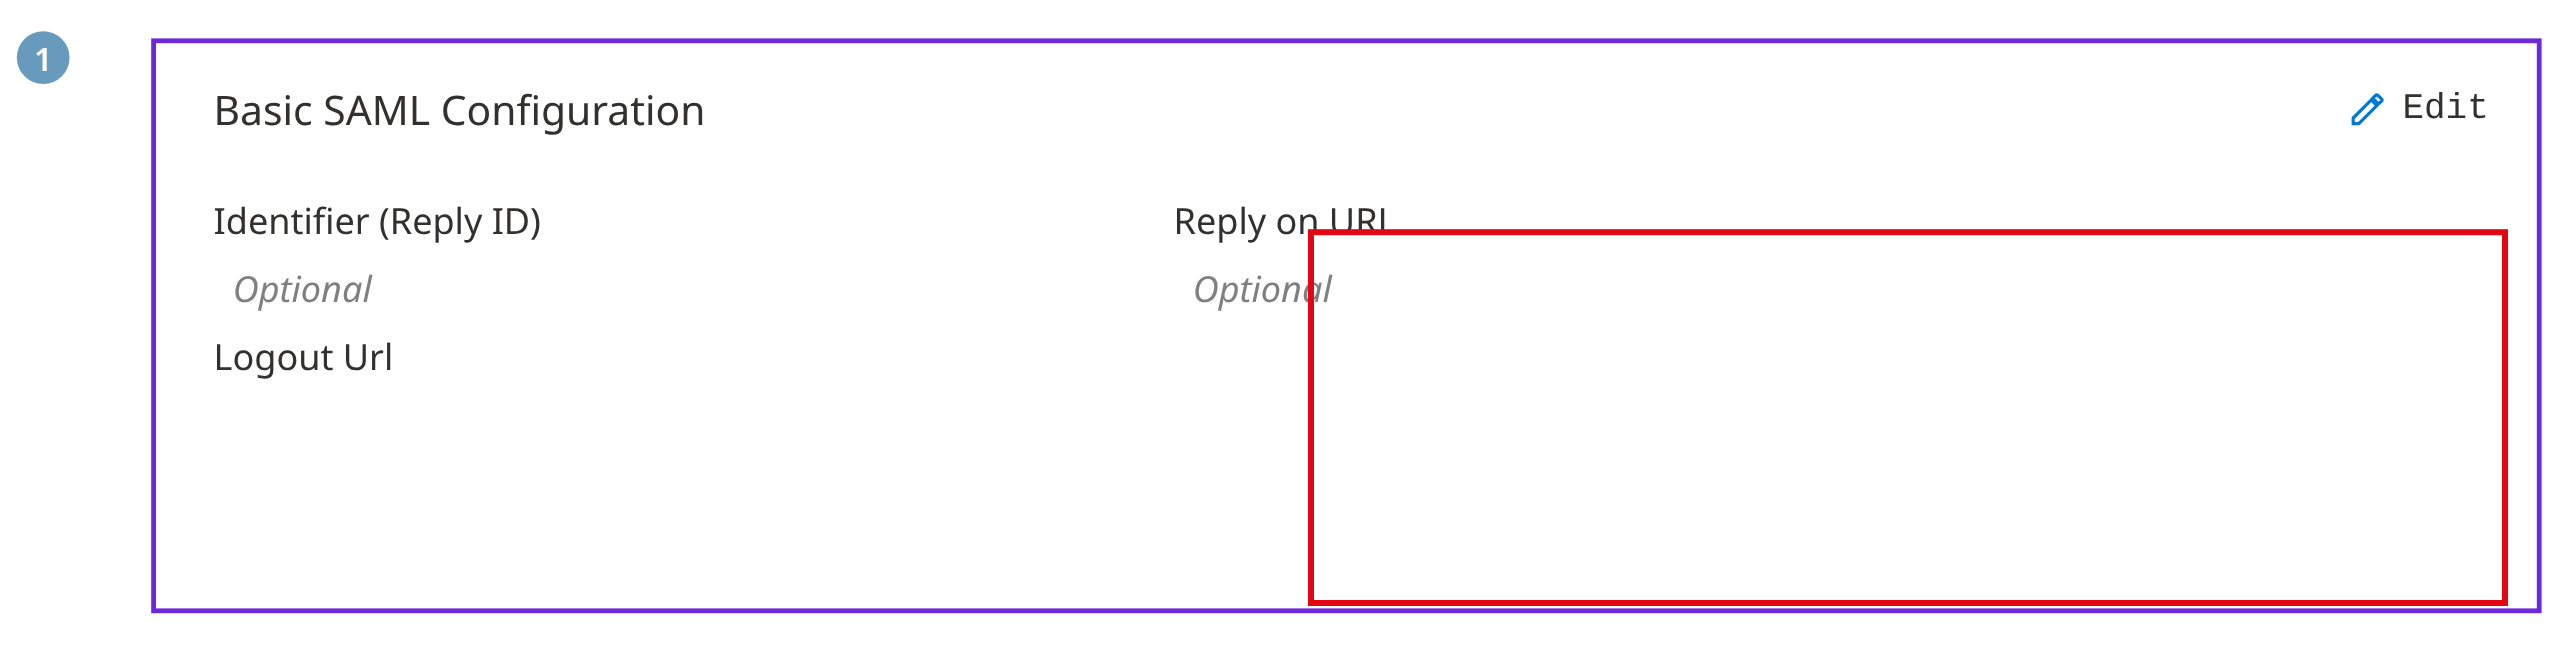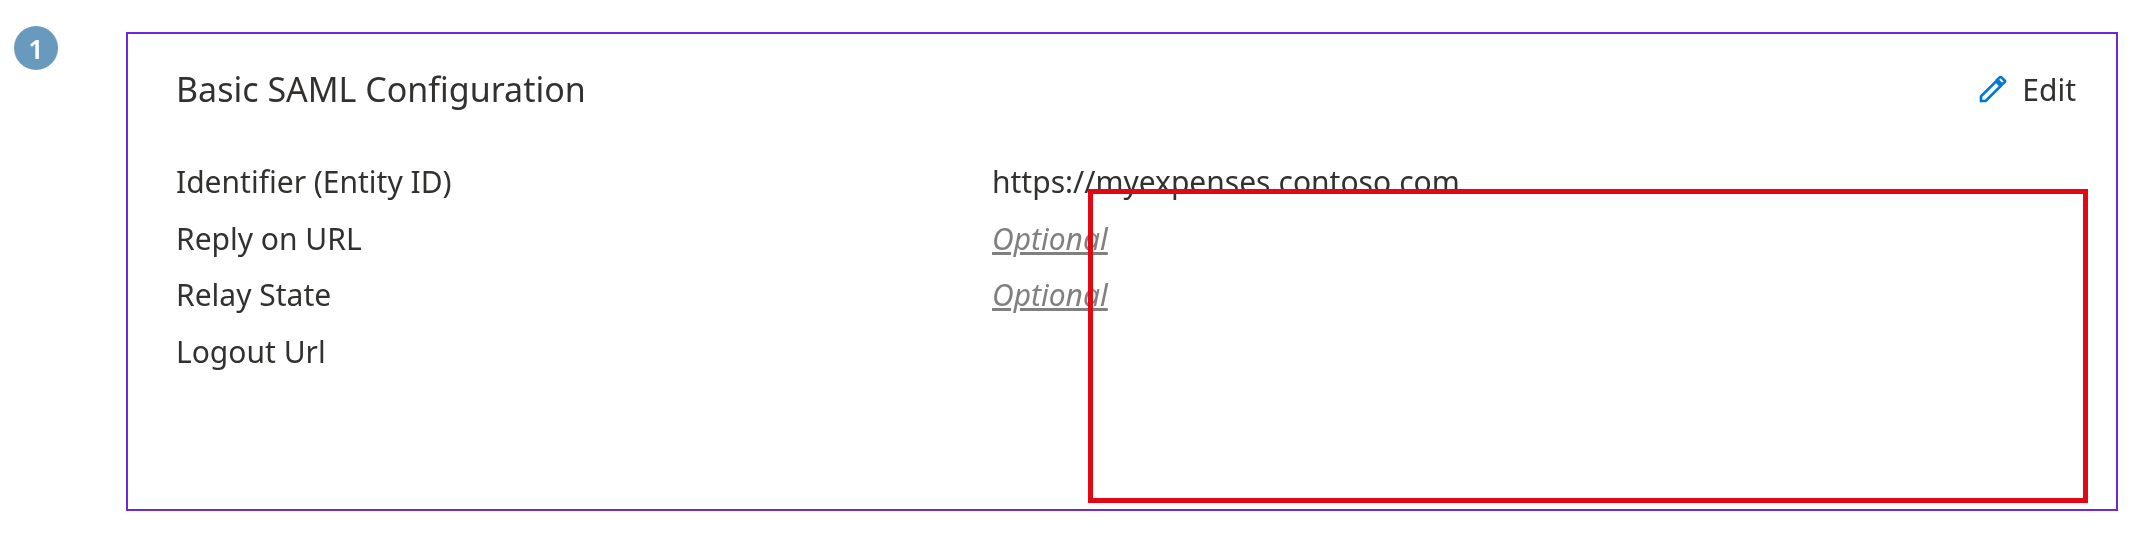--- a/index.html
+++ b/index.html
@@ -29,21 +29,21 @@
     display: flex;
     align-items: center;
     justify-content: center;
   }
   .card {
     position: absolute;
     left: 126px;
     top: 32px;
     right: 24px;
     bottom: 32px;
-    border: 2px solid #6d28d9;
+    border: 4px solid #6d28d9;
     padding: 32px 40px 24px 48px;
   }
   .card-header {
     display: flex;
     justify-content: space-between;
     align-items: center;
     margin-bottom: 48px;
   }
   .card-title {
     font-size: 34px;
@@ -51,20 +51,21 @@
     color: #323130;
   }
   .edit-btn {
     display: flex;
     align-items: center;
     gap: 13px;
     font-size: 30px;
     color: #323130;
     cursor: pointer;
     user-select: none;
+    font-family: Liberation Mono, monospace;
   }
   .edit-btn svg {
     width: 32px;
     height: 32px;
     stroke: #0078d4;
     fill: none;
     stroke-width: 2;
   }
   .rows {
     display: grid;
@@ -81,21 +82,20 @@
   .value-cell {
     color: #323130;
     padding: 2px 0 2px 16px;
     white-space: nowrap;
     overflow: hidden;
     text-overflow: clip;
   }
   .value-optional {
     color: #808080;
     font-style: italic;
-    text-decoration: underline;
   }
   .highlight-box {
     position: absolute;
     border: 5px solid #e30613;
     pointer-events: none;
     left: 960px;
     top: 155px;
     width: 1000px;
     height: 314px;
   }
@@ -117,28 +117,26 @@
         <svg viewBox="0 0 24 24">
           <path d="M3 17.5V21h3.5L17.8 9.7l-3.5-3.5L3 17.5z"></path>
           <path d="M20.7 7.0c.4-.4.4-1 0-1.4l-2.3-2.3c-.4-.4-1-.4-1.4 0l-1.8 1.8 3.5 3.5 2-1.6z"></path>
         </svg>
         <span>Edit</span>
       </div>
     </div>
 
     <div class="rows">
 
-      <div class="label-cell">Identifier (Entity ID)</div>
-      <div class="value-cell">https://myexpenses.contoso.com</div>
+      <div class="label-cell">Identifier (Reply ID)</div>
 
 
       <div class="label-cell">Reply on URL</div>
       <div class="value-cell value-optional">Optional</div>
 
-      <div class="label-cell">Relay State</div>
       <div class="value-cell value-optional">Optional</div>
 
       <div class="label-cell">Logout Url</div>
 
     </div>
 
     <div class="highlight-box"></div>
 
   </div>
 </div>

